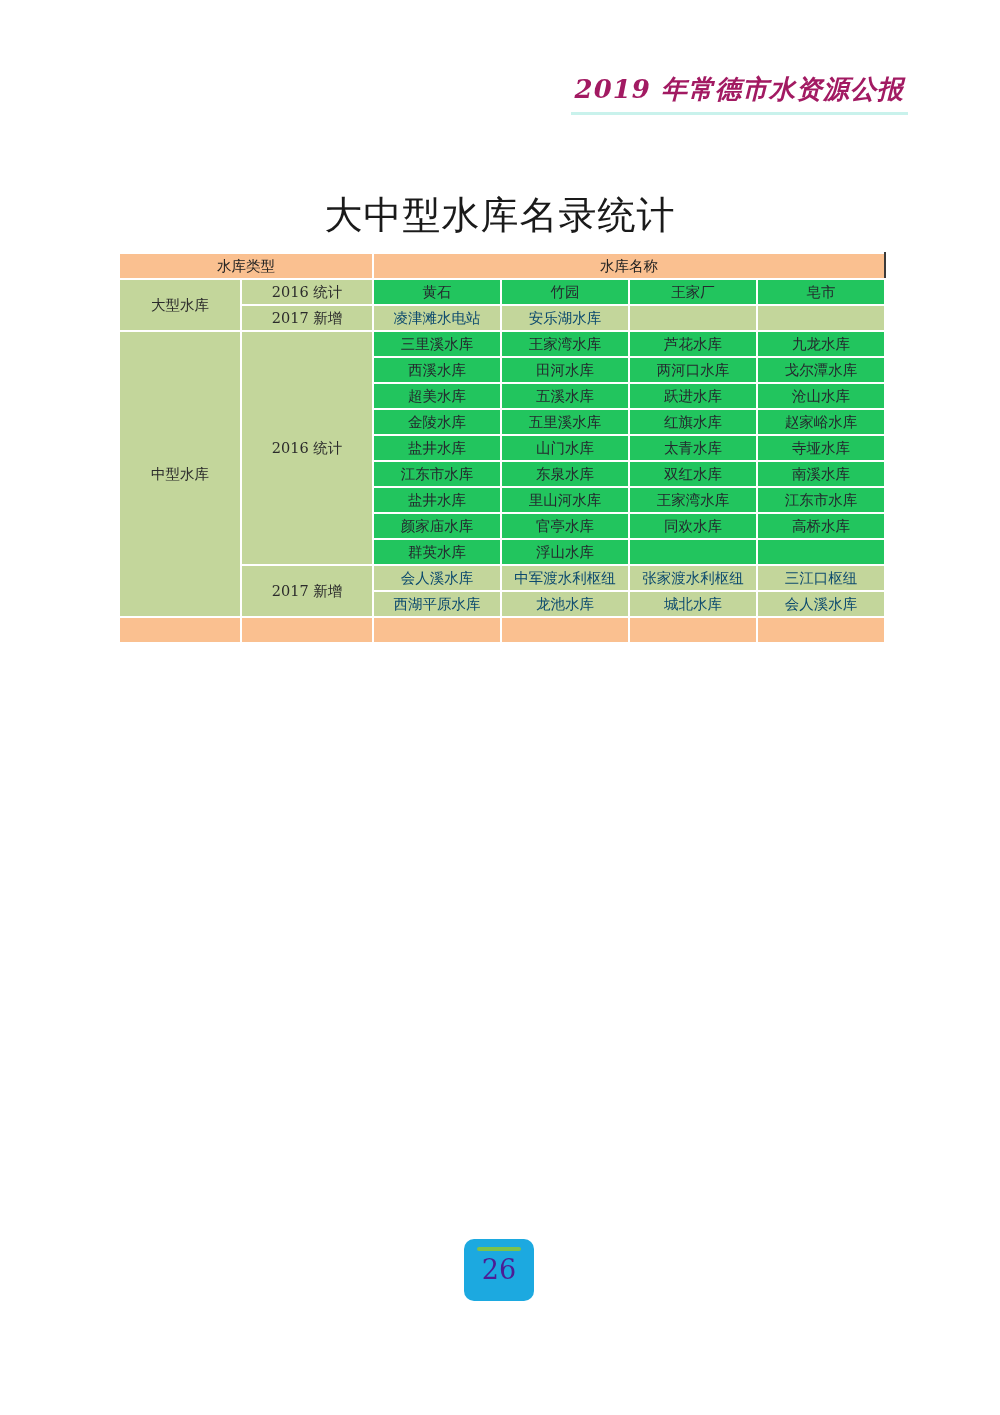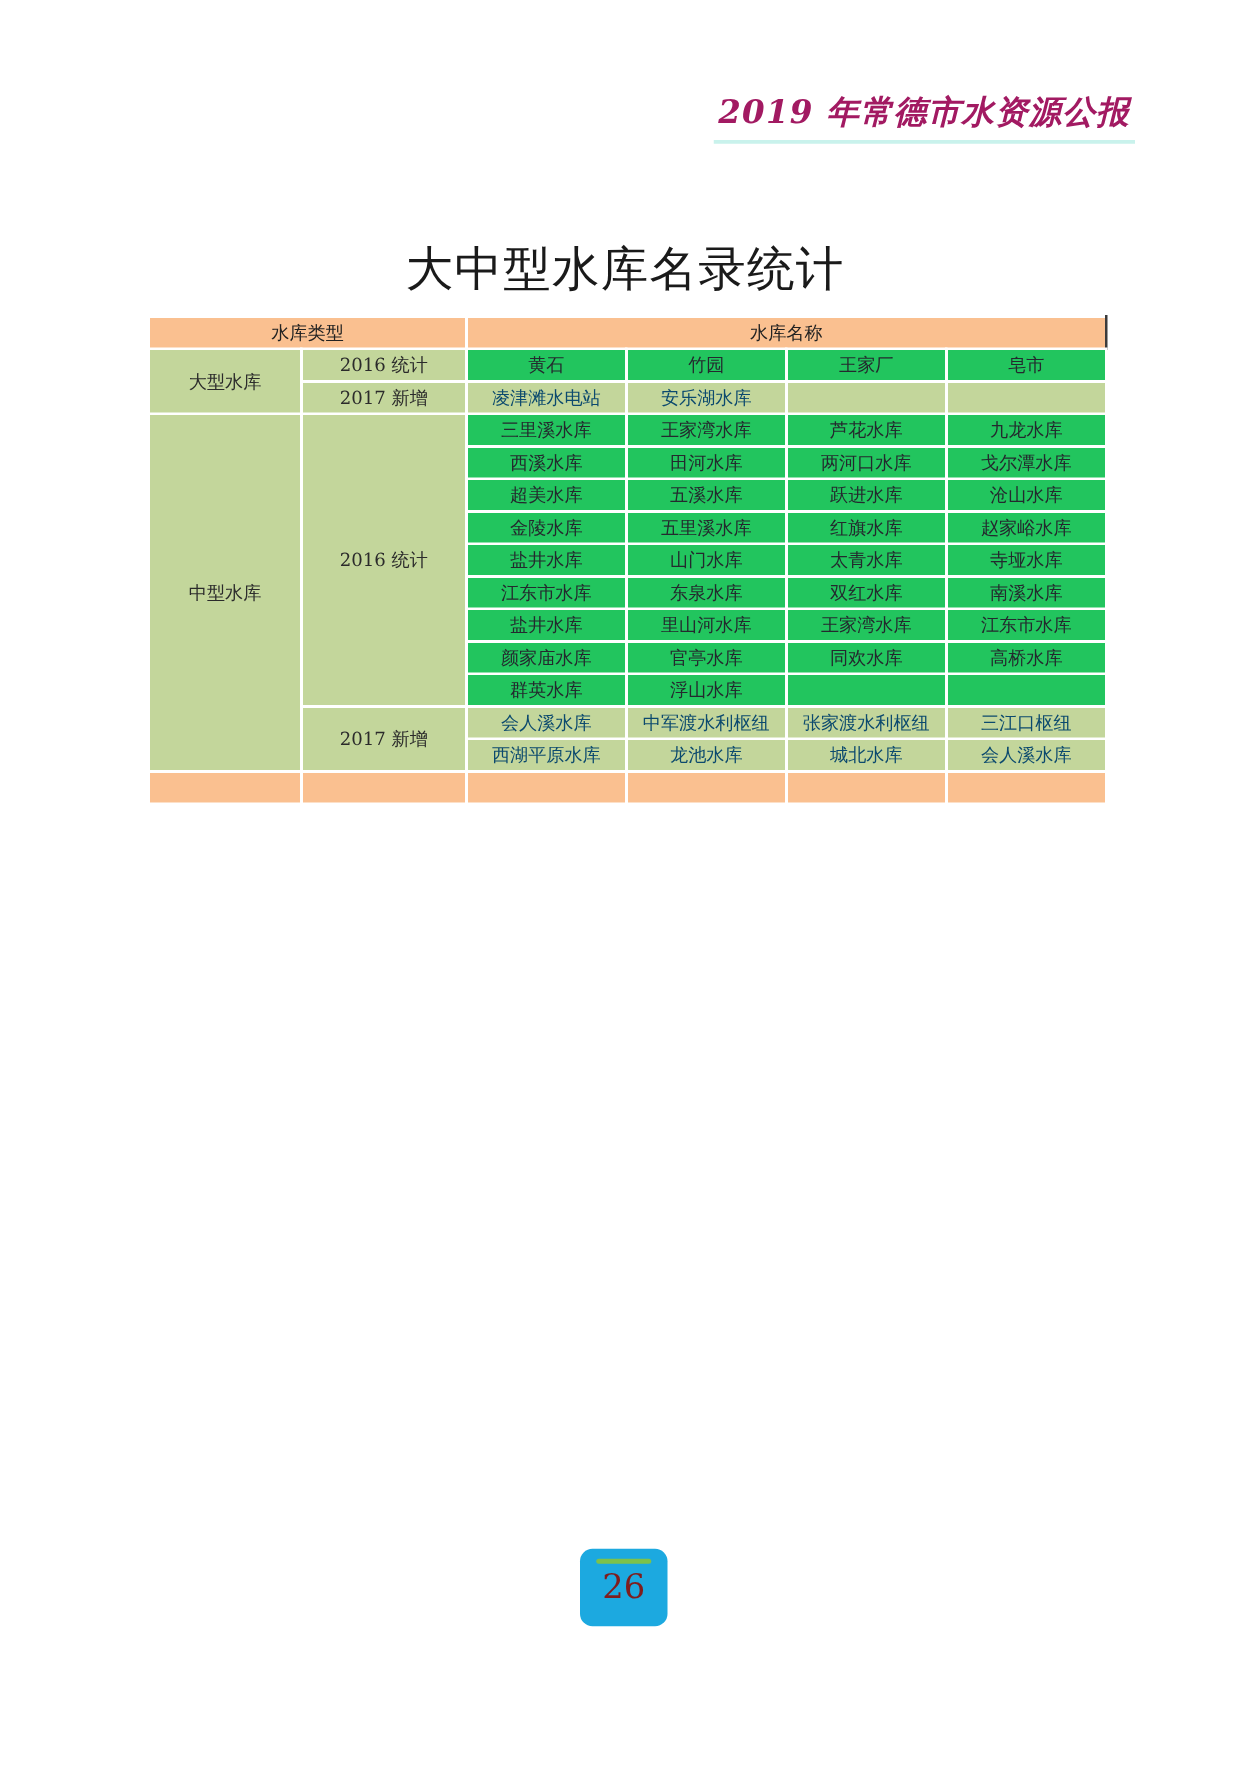--- a/index.html
+++ b/index.html
@@ -89,21 +89,21 @@
     background: #7dc24b;
     border-radius: 2px;
   }
   .page-num-text {
     position: absolute;
     top: 15px;
     left: 0;
     width: 100%;
     text-align: center;
     font-size: 27px;
-    color: #7f1d1d;
+    color: #4c1d95;
   }
 </style>
 </head>
 <body>
 
 <div class="page-header">
   <span class="hdr-text">2019 年常德市水资源公报</span>
 </div>
 
 <div class="doc-title">大中型水库名录统计</div>

